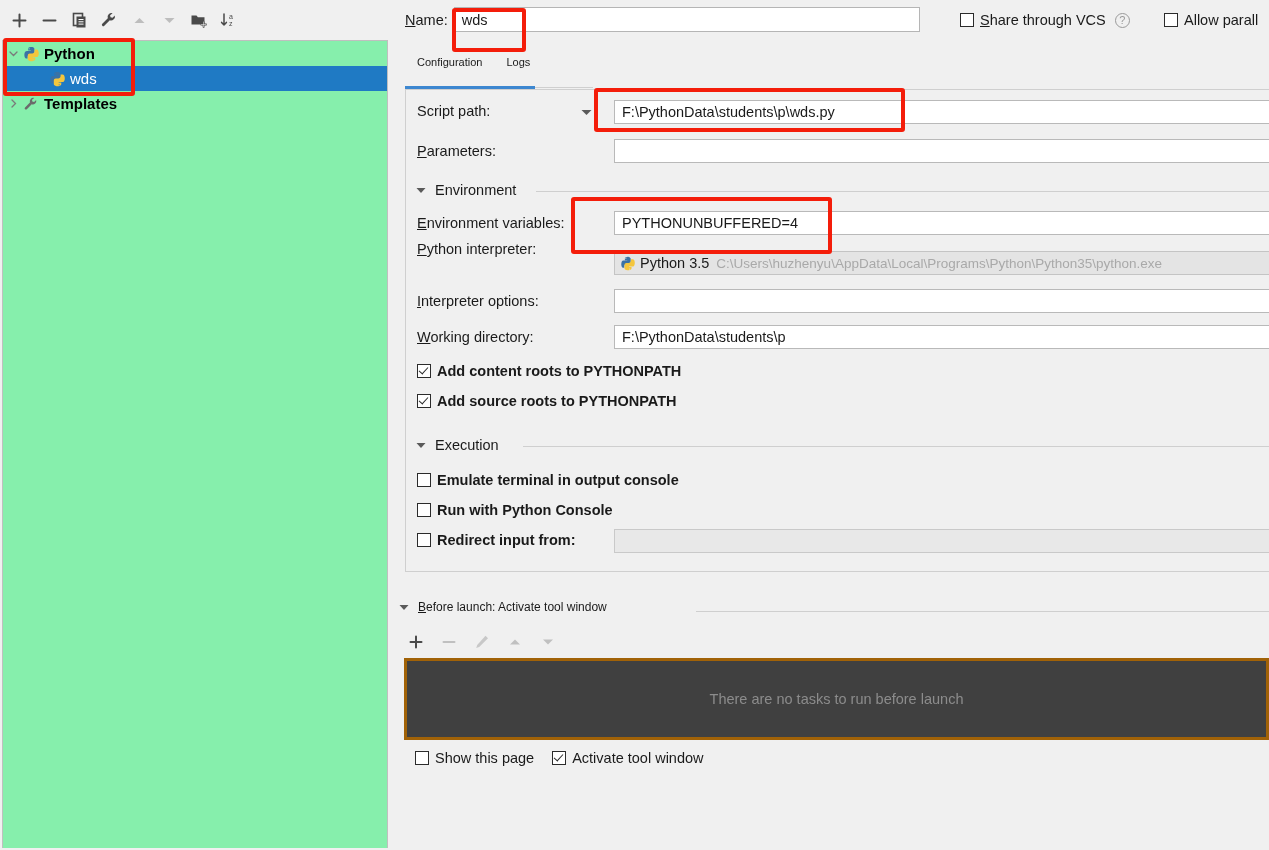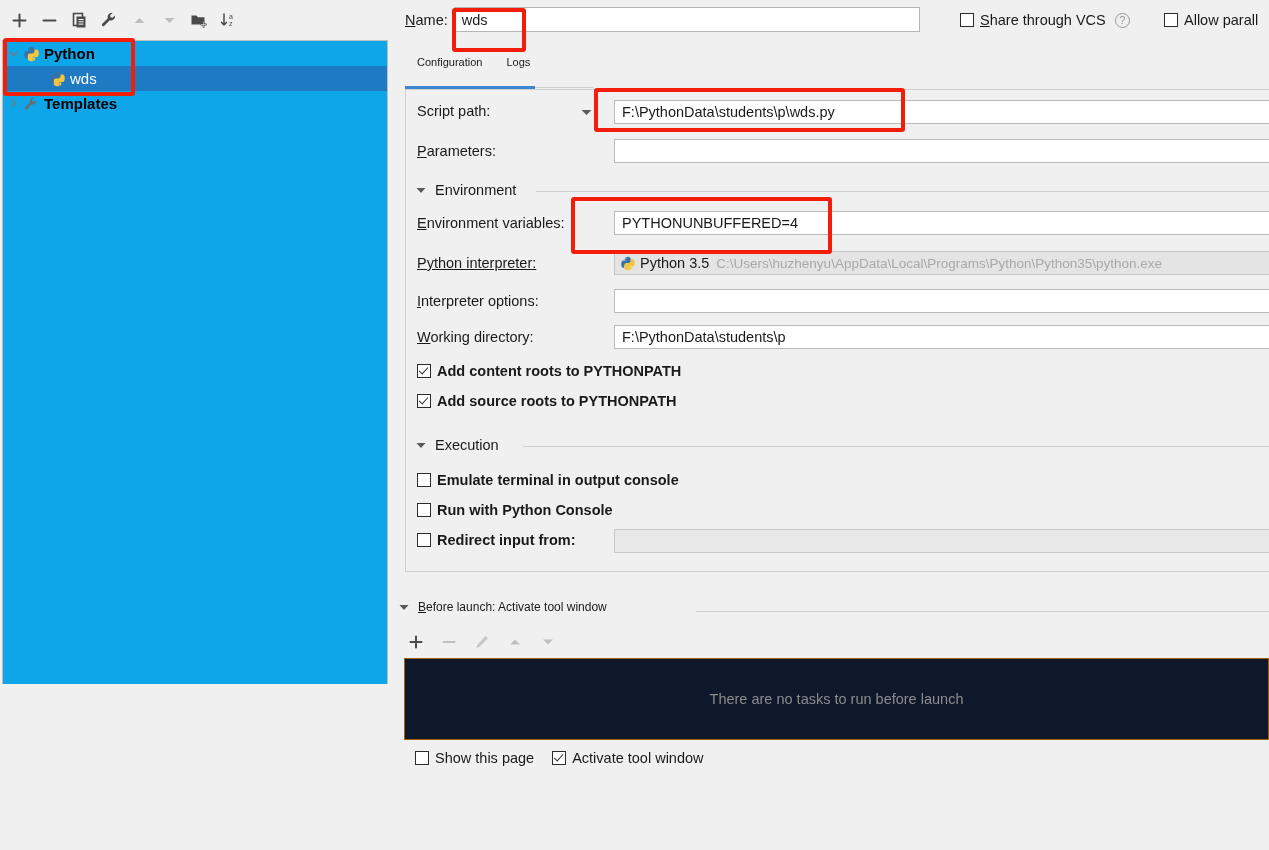--- a/index.html
+++ b/index.html
@@ -38,22 +38,22 @@
     align-items: center;
     justify-content: center;
     color: #4a4a4a;
   }
   .tb-btn svg { display:block; }
   .tb-btn.disabled { color: #b6b6b6; }
 
   #tree-box {
     position: absolute;
     left: 2px; top: 40px;
-    width: 386px; height: 644px;
-    background: #0ea5e9;
+    width: 386px; height: 808px;
+    background: #86efac;
     border: 1px solid #bfbfbf;
     border-bottom: none;
     box-sizing: border-box;
   }
   .tree-row {
     position: relative;
     height: 25px;
     display: flex;
     align-items: center;
     box-sizing: border-box;
@@ -280,22 +280,22 @@
   .bl-btn {
     width: 33px; height: 28px;
     display: flex; align-items: center; justify-content: center;
     color: #4a4a4a;
   }
   .bl-btn.disabled { color: #c0c0c0; }
   #bl-list {
     position: absolute;
     left: 15px; top: 658px;
     width: 865px; height: 82px;
-    background: #0f172a;
-    border: 1px solid #a16207;
+    background: #404040;
+    border: 3px solid #a16207;
     box-sizing: border-box;
     display: flex;
     align-items: center;
     justify-content: center;
   }
   #bl-empty {
     color: #8c8c8c;
     font-size: 14.5px;
   }
   #bottom-cbs {
@@ -465,21 +465,21 @@
       </span>
       <span>Environment</span>
     </div>
     <div class="sec-rule" style="left:130px; top:101px; width:750px;"></div>
 
     <div class="row-label" style="top:125px;"><span class="ul">E</span><span>nvironment variables:</span></div>
     <div class="txtfield" style="left:208px; top:121px; width:672px;">
       <span>PYTHONUNBUFFERED=4</span>
     </div>
 
-    <div class="row-label" style="top:165px;text-decoration:underline;"><span class="ul">P</span><span>ython interpreter:</span></div>
+    <div class="row-label" style="top:151px;"><span class="ul">P</span><span>ython interpreter:</span></div>
     <div class="txtfield readonly" style="left:208px; top:161px; width:672px; padding-left:5px;">
       <span style="display:inline-flex;align-items:center;">
         <svg width="15" height="15" viewBox="0 0 16 16">
           <path d="M7.7 1c-2 0-2.5.9-2.5 2v1.4h2.6v.5H3.9c-1.1 0-2 .7-2.3 2-.3 1.4-.3 2.3 0 3.8.3 1.1.9 1.9 2 1.9h1v-1.8c0-1.2 1-2.3 2.3-2.3h2.6c1 0 1.9-.8 1.9-1.9V3c0-1-.9-1.8-2-2-.6-.1-1.2-.1-1.7 0zM6.3 2.2c.3 0 .5.2.5.5s-.2.6-.5.6-.6-.3-.6-.6.3-.5.6-.5z" fill="#3b72a5"></path>
           <path d="M11.6 3.4v1.7c0 1.3-1.1 2.4-2.3 2.4H6.7c-1 0-1.9.9-1.9 1.9V13c0 1 .9 1.6 1.9 1.9 1.2.4 2.3.4 3.7 0 .9-.3 1.9-.8 1.9-1.9v-1.4H9.7v-.5h3.9c1.1 0 1.5-.8 1.9-1.9.4-1.2.4-2.3 0-3.8-.3-1.1-.8-1.9-1.9-1.9h-2zm-1.5 9.9c.3 0 .6.2.6.5s-.3.6-.6.6-.5-.3-.5-.6.2-.5.5-.5z" fill="#f4c63d"></path>
         </svg>
       </span>
       <span style="margin-left:5px;">Python 3.5</span>
       <span class="interp-grey">C:\Users\huzhenyu\AppData\Local\Programs\Python\Python35\python.exe</span>
     </div>

